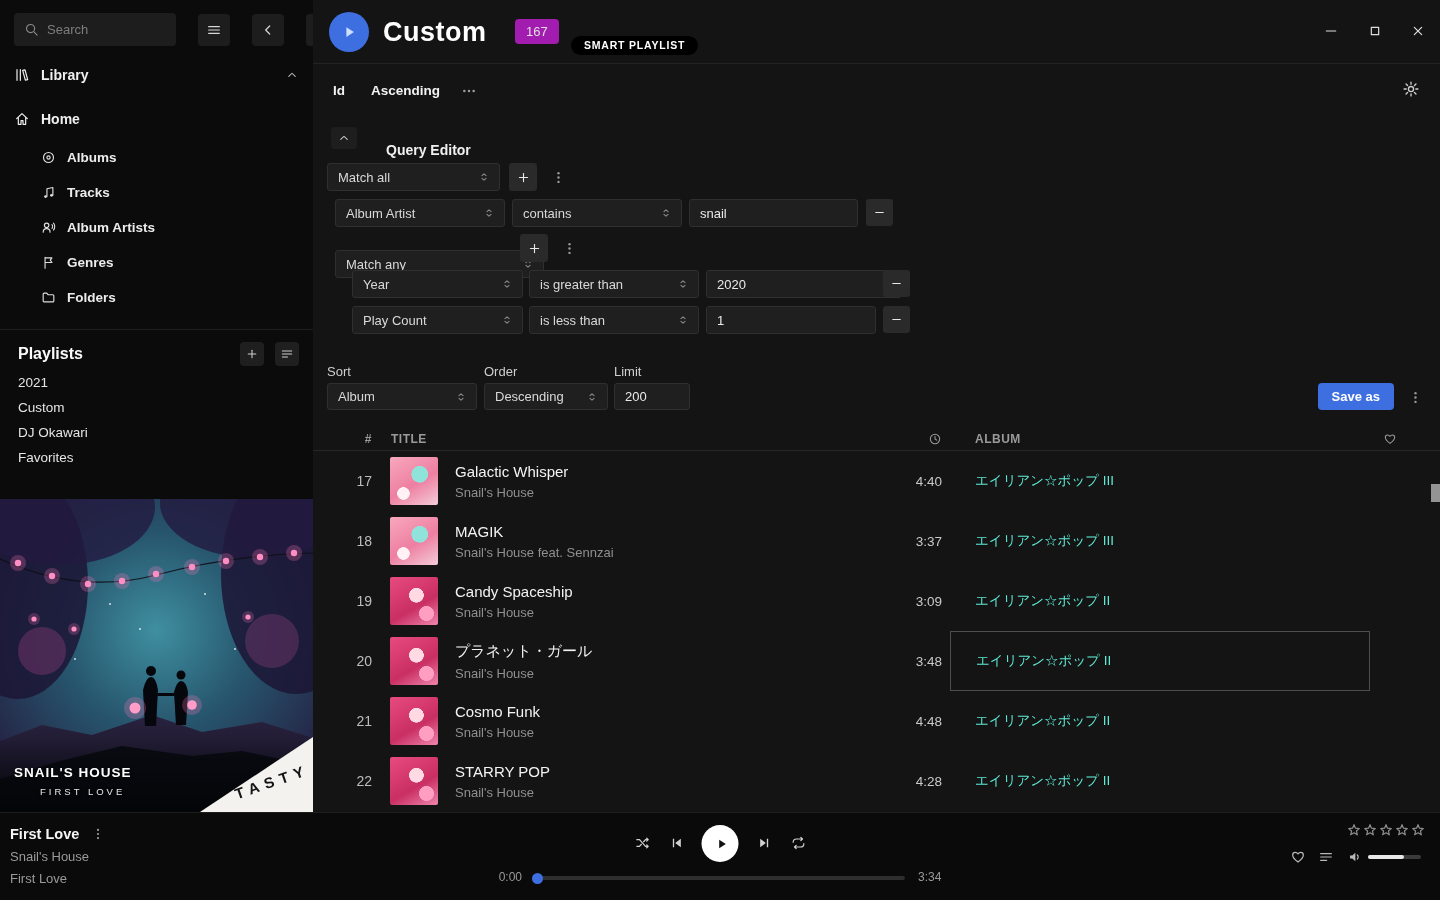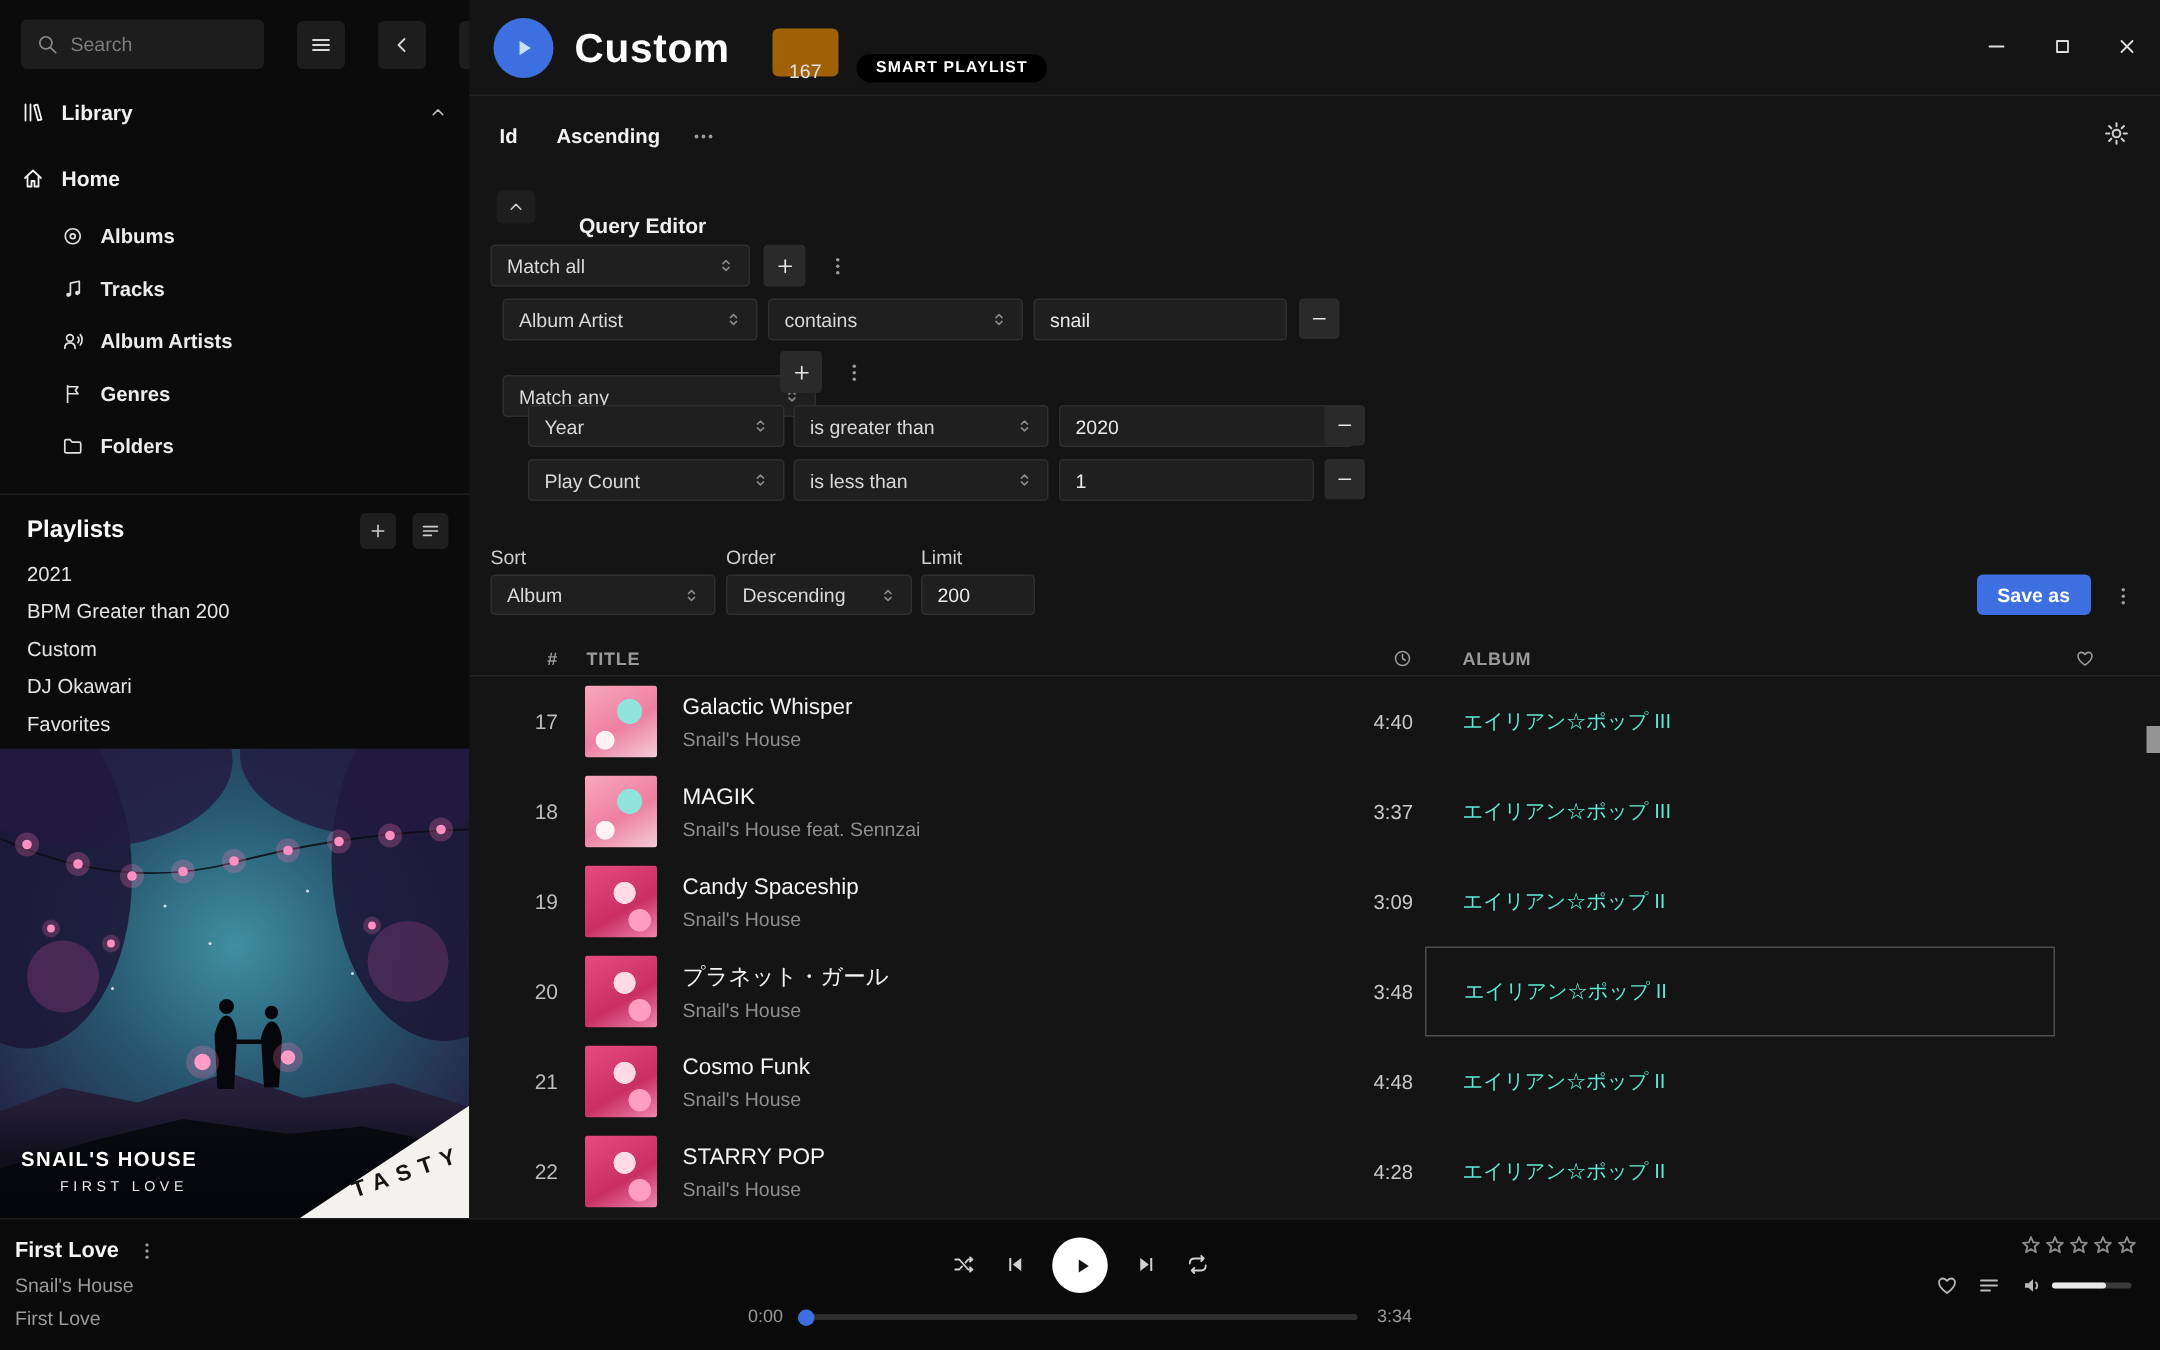--- a/index.html
+++ b/index.html
@@ -32,21 +32,21 @@
   .album-art { position:absolute; left:0; bottom:0; width:313px; height:313px; overflow:hidden; cursor:pointer; }
   .art-artist { position:absolute; left:14px; top:266px; font-size:13.5px; font-weight:700; color:#ffffff; letter-spacing:1px; text-shadow:0 1px 3px rgba(0,0,0,.8); }
   .art-title { position:absolute; left:40px; top:287px; font-size:9.5px; color:#e9e9e9; letter-spacing:3px; text-shadow:0 1px 3px rgba(0,0,0,.8); }
   .art-ribbon { position:absolute; right:2px; bottom:22px; transform:rotate(-19deg); color:#141414; font-size:15px; font-weight:700; letter-spacing:6px; }
 
   
   .main { position:absolute; left:313px; top:0; width:1127px; height:812px; background:#141414; }
   .abs { position:absolute; }
   .playbtn { width:40px; height:40px; border-radius:50%; background:var(--accent,#3e6fe1); display:flex; align-items:center; justify-content:center; color:#cfe0ff; }
   .page-title { font-size:27px; font-weight:700; color:#ffffff; line-height:40px; letter-spacing:.5px; }
-  .count-badge { height:25px; line-height:25px; padding:16px 11px; background:#a16207; border-radius:4px; font-size:13px; color:#e0e0e0; }
+  .count-badge { height:25px; line-height:25px; padding:0 11px; background:#a21caf; border-radius:4px; font-size:13px; color:#e0e0e0; }
   .smart-badge { height:19px; line-height:19px; padding:0 13px; background:#000000; border-radius:10px; font-size:10.5px; font-weight:700; letter-spacing:.8px; color:#ffffff; }
   .winbtn { color:#dedede; width:18px; height:18px; }
   .hdr-divider { height:1px; background:#232323; left:0; right:0; }
   .sort-lbl { font-size:13.5px; font-weight:700; color:#f2f2f2; }
   .gear { color:#cfcfcf; }
   .mut { color:#9a9a9a; }
   .qe-collapse { width:26px; height:22px; background:#1e1e1e; border-radius:4px; display:flex; align-items:center; justify-content:center; color:#cfcfcf; }
   .qe-title { font-size:14px; font-weight:700; color:#f0f0f0; line-height:22px; }
   .sel { display:flex; align-items:center; justify-content:space-between; gap:6px; background:#1f1f1f; border:1px solid #2f2f2f; border-radius:3px; height:28px; padding:0 8px 0 10px; color:#d9d9d9; font-size:13px; cursor:pointer; }
   .sel .selarr { color:#8a8a8a; flex:0 0 auto; }
@@ -229,21 +229,20 @@
               <line x1="4" y1="7" x2="20" y2="7"></line>
               <line x1="4" y1="12" x2="20" y2="12"></line>
               <line x1="4" y1="17" x2="13" y2="17"></line>
             </svg>
           </span>
         </button>
     </div>
     <div id="playlist-list">
   <div class="pl-item">2021</div>
 
-  <div class="pl-item">BPM Greater than 200</div>
 
   <div class="pl-item">Custom</div>
 
   <div class="pl-item">DJ Okawari</div>
 
   <div class="pl-item">Favorites</div>
 </div>
 
     <div class="album-art">
       <svg viewBox="0 0 313 313" width="313" height="313">

